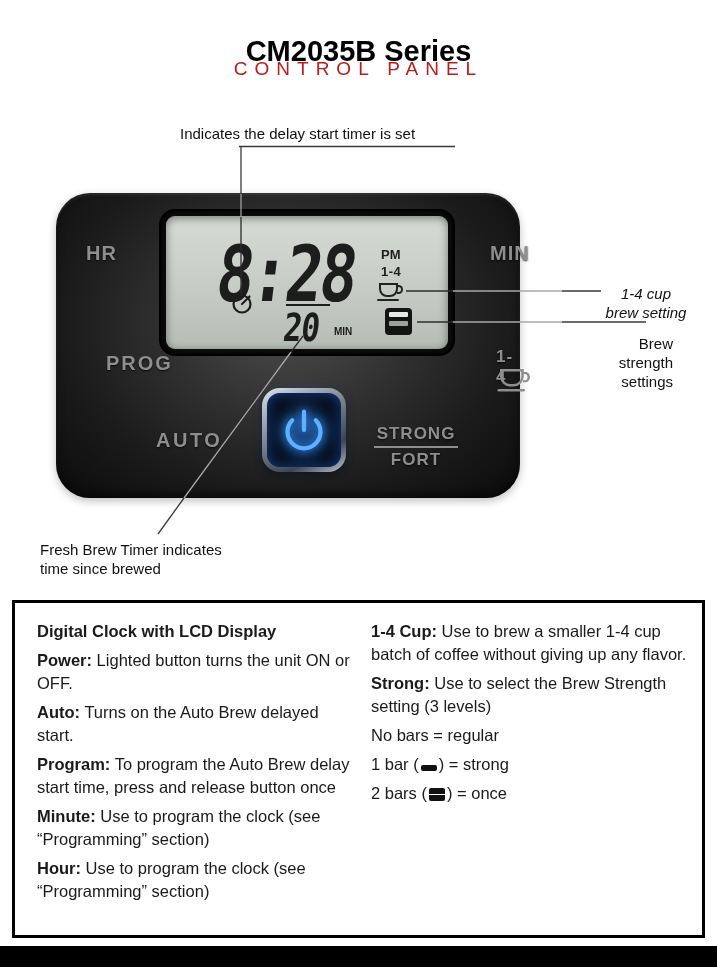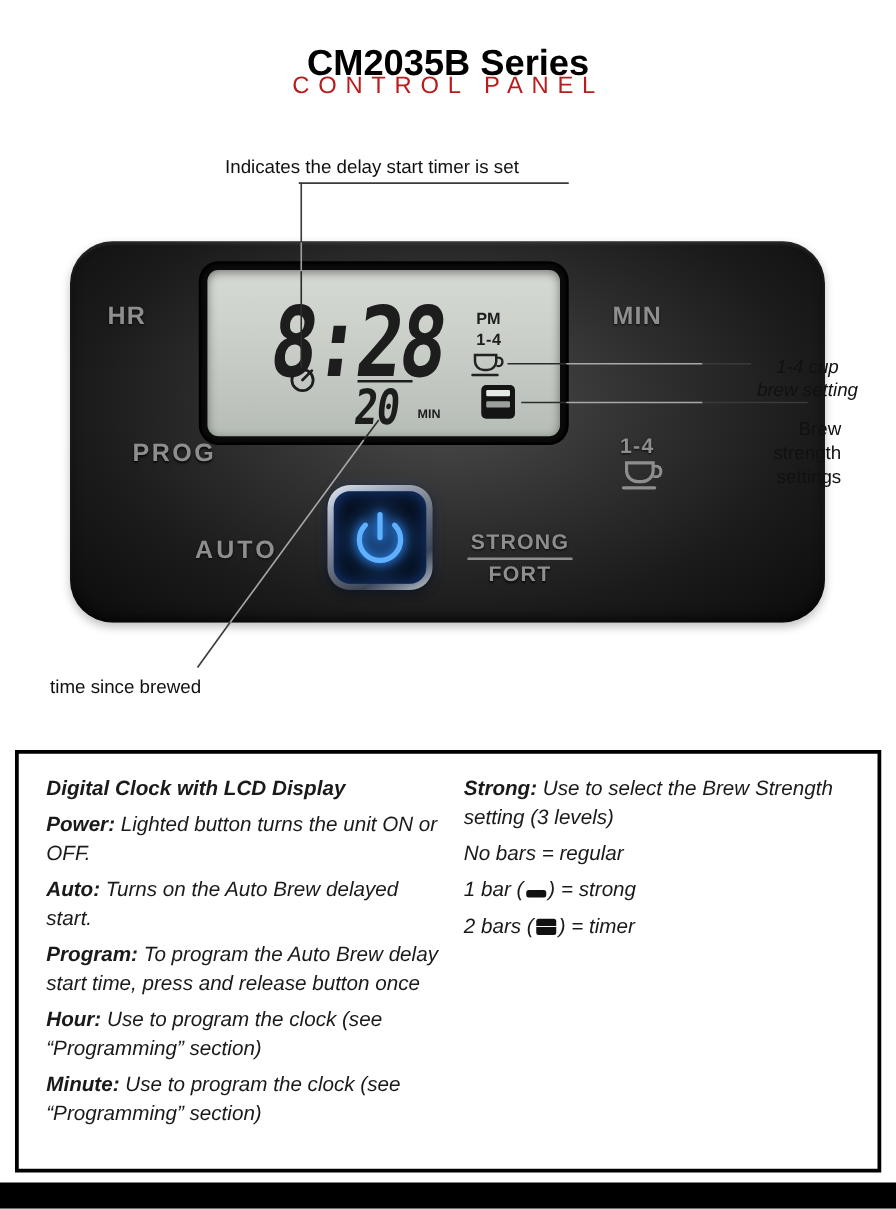--- a/index.html
+++ b/index.html
@@ -10,21 +10,21 @@
   .subtitle{position:absolute;top:58px;left:0;width:717px;text-align:center;font-size:19px;letter-spacing:7px;color:#b91c1c;}
 
   
   .callout{position:absolute;font-size:15px;line-height:19px;color:#111;z-index:6;}
   #callout-delay{left:180px;top:124px;}
   #callout-brew{right:18px;top:284px;width:106px;text-align:center;font-style:italic;}
   #callout-strength{right:44px;top:334px;text-align:right;margin-left:35px;}
   #callout-fresh{left:40px;top:540px;}
 
   
-  .panel{position:absolute;left:56px;top:193px;width:604px;height:305px;border-radius:34px;z-index:1;
+  .panel{position:absolute;left:56px;top:193px;width:464px;height:305px;border-radius:34px;z-index:1;
     background:radial-gradient(ellipse at 50% 42%, #4d4d4d 0%, #303030 38%, #1b1b1b 68%, #0b0b0b 100%);
     box-shadow:inset 0 2px 3px rgba(255,255,255,.10), inset 0 -4px 8px rgba(0,0,0,.6), 0 3px 8px rgba(0,0,0,.25);}
   .pbtn{position:absolute;color:#8e8e8e;font-weight:bold;text-shadow:0 1px 2px rgba(0,0,0,.8);}
   #btn-hr{left:30px;top:49px;font-size:20px;letter-spacing:1px;}
   #btn-min{left:434px;top:49px;font-size:20px;letter-spacing:1px;}
   #btn-prog{left:35px;top:159px;font-size:20px;letter-spacing:2px;margin-left:15px;}
   #btn-cups{left:440px;top:154px;font-size:17px;letter-spacing:1px;}
   #btn-auto{left:100px;top:236px;font-size:20px;letter-spacing:2.5px;}
   #btn-strong{left:316px;top:231px;width:88px;text-align:center;font-size:17px;letter-spacing:1px;}
   #btn-strong .divider{height:2px;background:#8e8e8e;margin:2px 2px;}
@@ -64,21 +64,21 @@
     background:radial-gradient(circle at 50% 45%, #10203a 0%, #050a14 55%, #000 100%);
     box-shadow:inset 0 0 16px rgba(45,120,255,.55), 0 0 14px rgba(45,120,255,.35);
     display:flex;align-items:center;justify-content:center;}
   .power-ico{filter:drop-shadow(0 0 4px #2f8fff) drop-shadow(0 0 9px #2f8fff);}
 
   
   #lines{position:absolute;left:0;top:0;width:717px;height:967px;z-index:5;pointer-events:none;}
   #lines line{stroke-width:1.3;}
 
   
-  .info{position:absolute;left:12px;top:600px;width:693px;height:338px;border:3px solid #000;box-sizing:border-box;background:#fff;font-style:italic;}
+  .info{position:absolute;left:12px;top:600px;width:693px;height:338px;border:3px solid #000;box-sizing:border-box;background:#fff;}
   .col{position:absolute;top:17px;font-size:16.5px;line-height:23px;color:#1a1a1a;}
   .col p{margin:0 0 6px;}
   .col h3{margin:0 0 6px;font-size:16.5px;}
   #col-left{left:22px;width:322px;}
   #col-right{left:356px;width:324px;}
   .bar-one{display:inline-block;width:16px;height:6px;background:#111;border-radius:2px;vertical-align:-1px;margin:0 2px;}
   .bar-two{display:inline-block;width:16px;height:13px;border-radius:2px;vertical-align:-2px;margin:0 2px;
     background:linear-gradient(to bottom,#111 0 6px,#fff 6px 7px,#111 7px 13px);}
 
   .footer-bar{position:absolute;left:0;top:946px;width:717px;height:21px;background:#000;}
@@ -96,20 +96,21 @@
   <div>brew setting</div>
 </div>
 
 <div id="callout-strength" class="callout">
   <div>Brew</div>
   <div>strength</div>
   <div>settings</div>
 </div>
 
 <div id="callout-fresh" class="callout">
+  <div>Fresh Brew Timer indicates</div>
   <div>time since brewed</div>
 </div>
 
 <div class="panel">
   <div id="btn-hr" class="pbtn">HR</div>
   <div id="btn-min" class="pbtn">MIN</div>
   <div id="btn-prog" class="pbtn">PROG</div>
   <div id="btn-cups" class="pbtn">1-4</div>
   <div id="btn-cup-icon" class="cup gray"></div>
   <div id="btn-auto" class="pbtn">AUTO</div>
@@ -171,24 +172,25 @@
   <line x1="291" y1="352" x2="184" y2="498" stroke="#a8a8a8"></line>
   <line x1="184" y1="498" x2="158" y2="534" stroke="#3a3a3a"></line>
 </svg>
 
 <div class="info">
   <div id="col-left" class="col">
     <h3>Digital Clock with LCD Display</h3>
     <p><b>Power:</b> <span>Lighted button turns the unit ON or OFF.</span></p>
     <p><b>Auto:</b> <span>Turns on the Auto Brew delayed start.</span></p>
     <p><b>Program:</b> <span>To program the Auto Brew delay start time, press and release button once</span></p>
+    <p><b>Minute:</b> <span>Use to program the clock (see “Programming” section)</span></p>
     <p><b>Hour:</b> <span>Use to program the clock (see “Programming” section)</span></p>
-    <p><b>Minute:</b> <span>Use to program the clock (see “Programming” section)</span></p>
   </div>
   <div id="col-right" class="col">
+    <p><b>1-4 Cup:</b> <span>Use to brew a smaller 1-4 cup batch of coffee without giving up any flavor.</span></p>
     <p><b>Strong:</b> <span>Use to select the Brew Strength setting (3 levels)</span></p>
     <p><span>No bars = regular</span></p>
     <p><span>1 bar (</span><span class="bar-one"></span><span>) = strong</span></p>
-    <p><span>2 bars (</span><span class="bar-two"></span><span>) = timer</span></p>
+    <p><span>2 bars (</span><span class="bar-two"></span><span>) = once</span></p>
   </div>
 </div>
 
 <div class="footer-bar"></div>
 
 </body></html>

